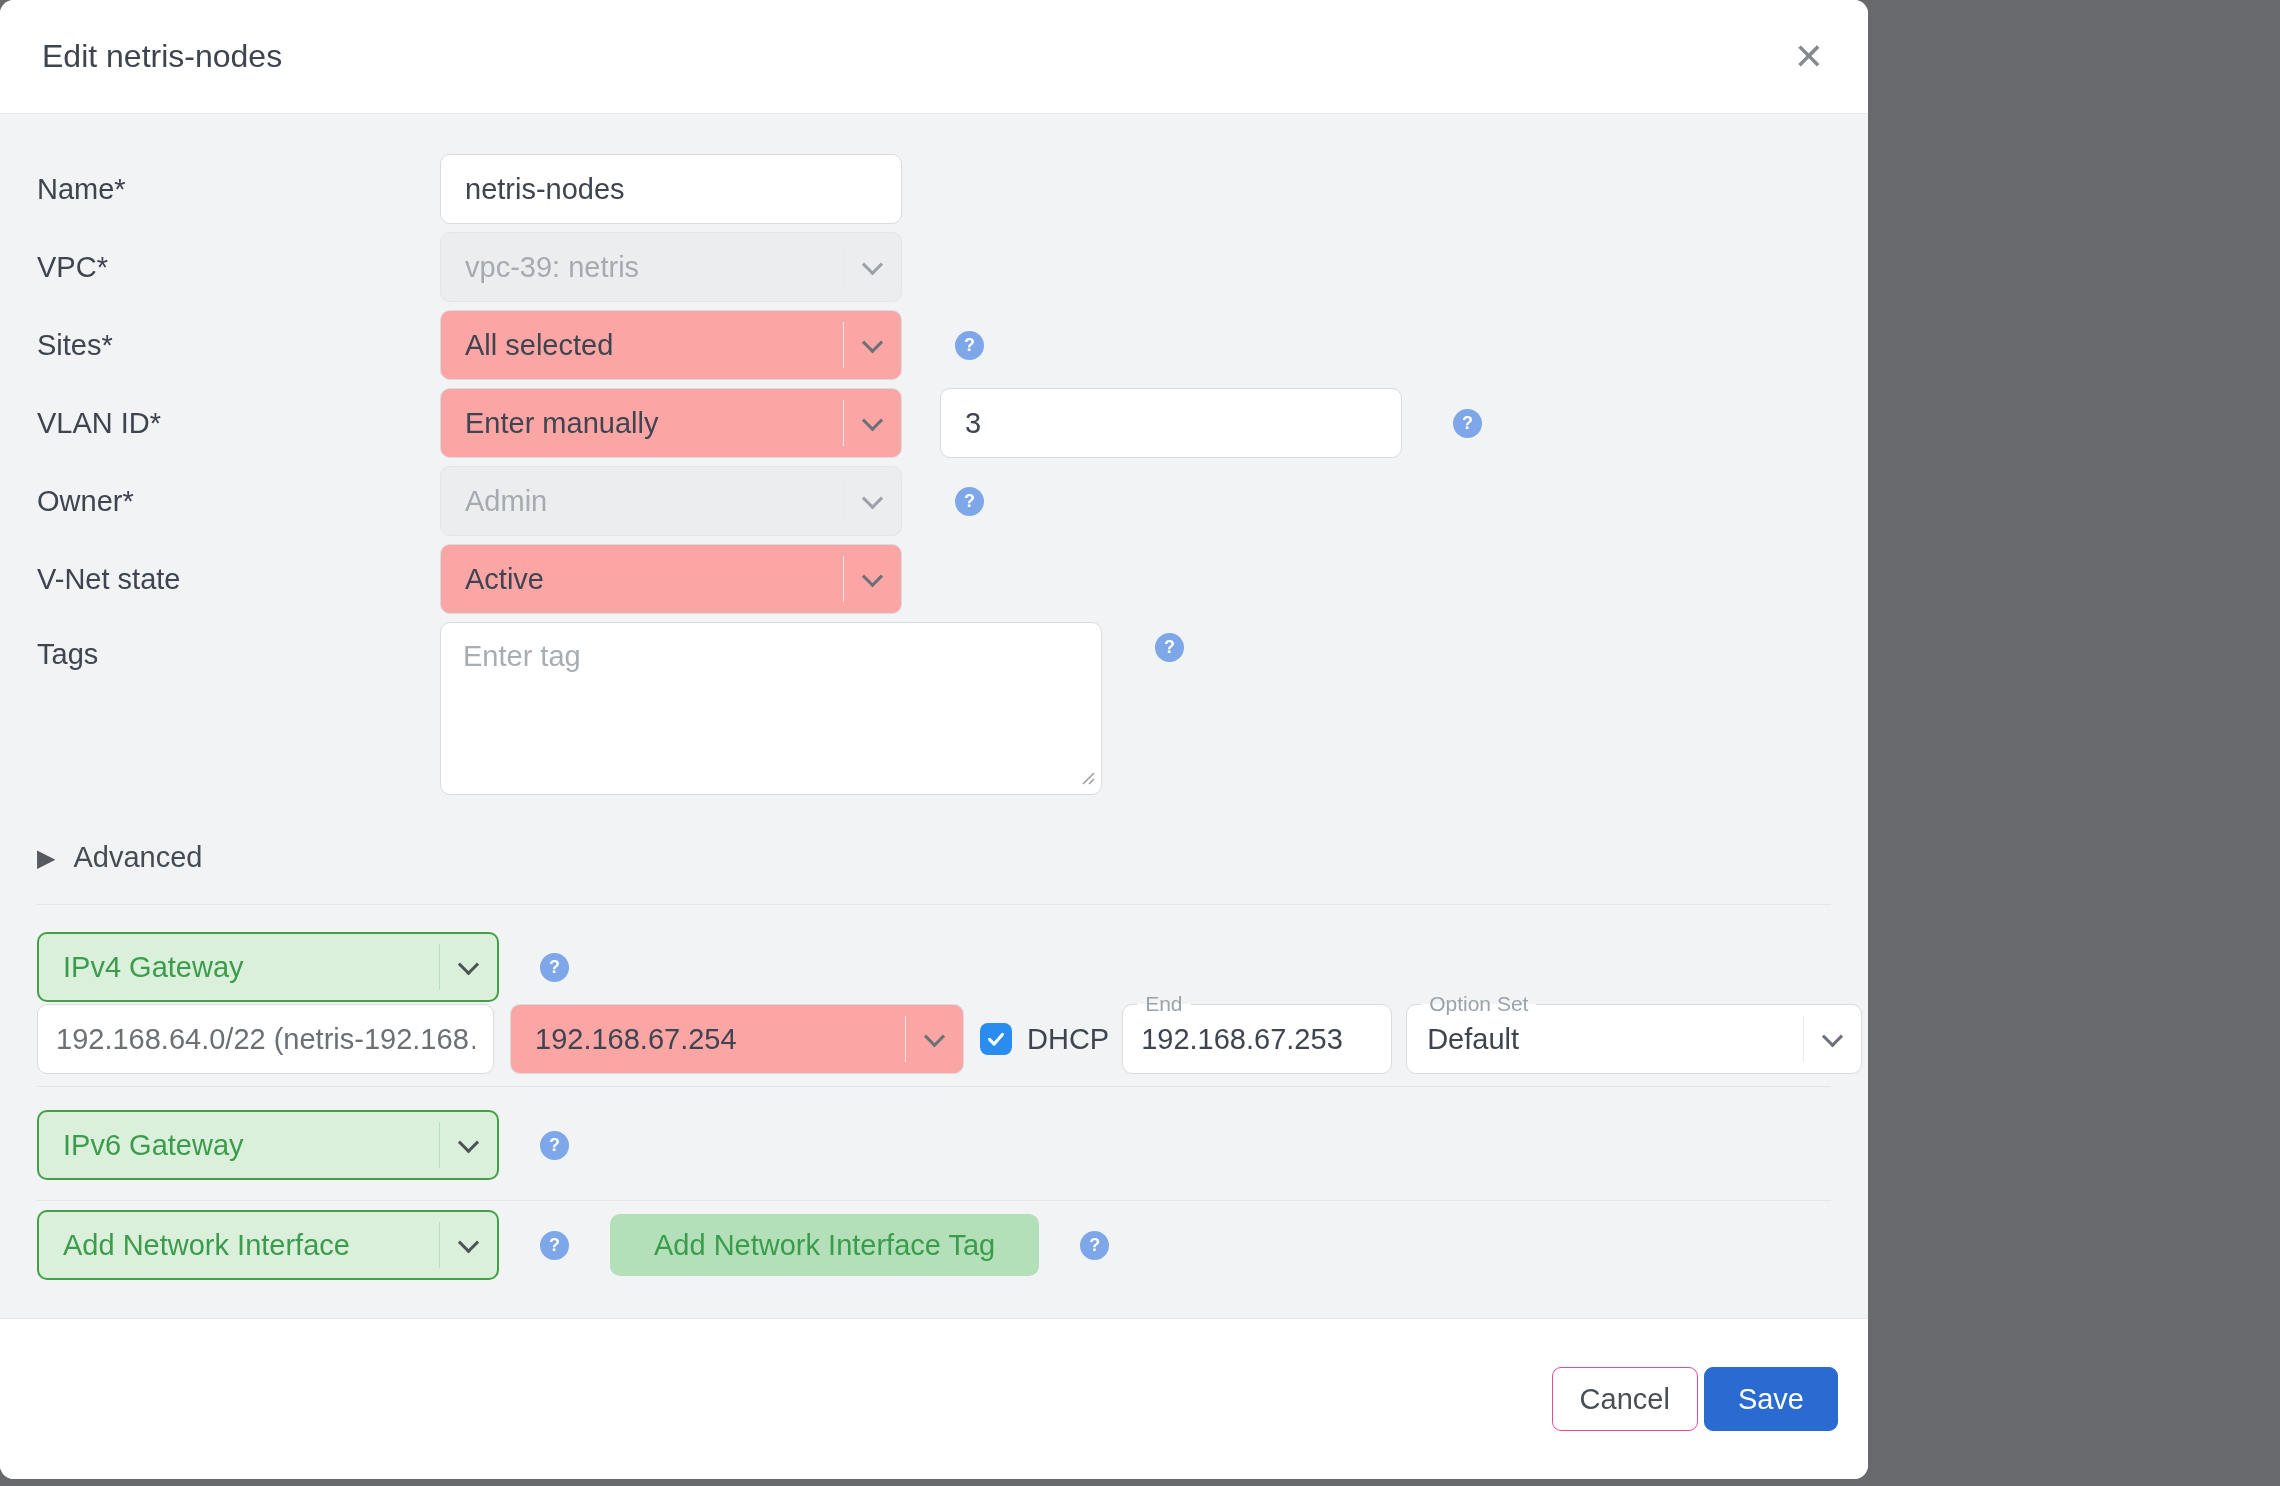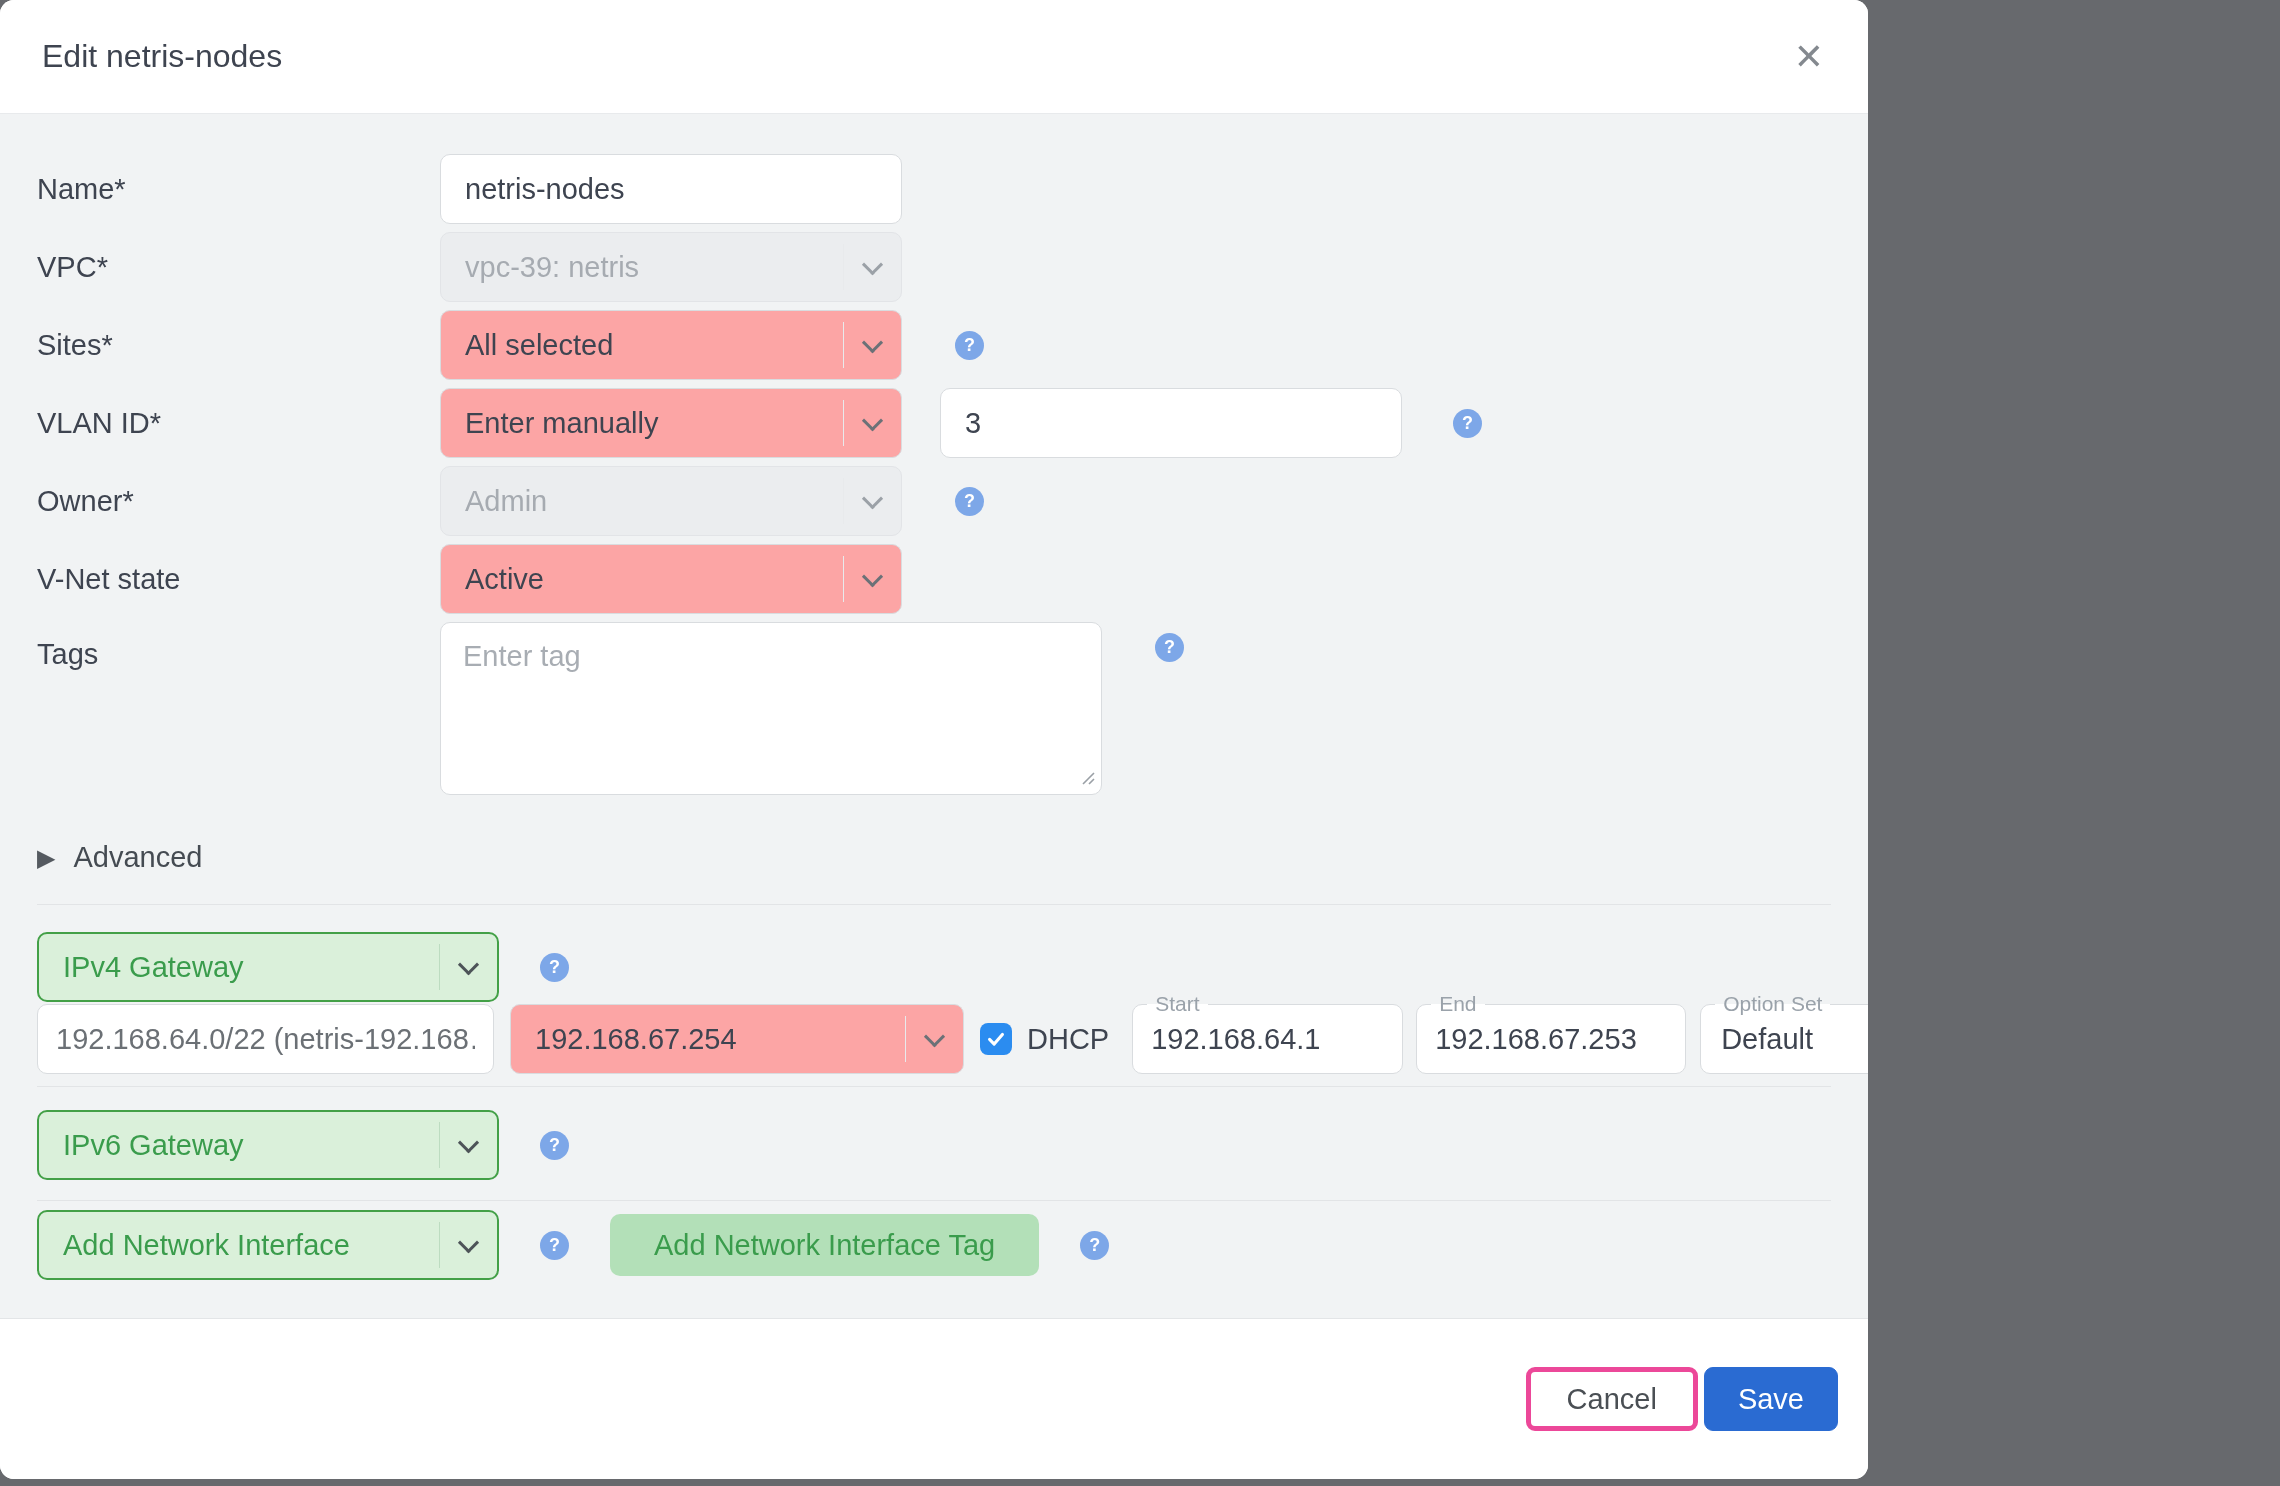--- a/index.html
+++ b/index.html
@@ -165,22 +165,22 @@
   .ftr {
     flex: 0 0 160px; background: #fff;
     display: flex; align-items: center; justify-content: flex-end;
     padding-right: 30px;
   }
   .btn {
     height: 64px; border-radius: 9px; font-size: 29px; cursor: pointer;
     font-family: "Liberation Sans", "DejaVu Sans", sans-serif;
   }
   .btn.cancel {
-    background: #fff; border: 5px solid #ec4899; color: #4a4f54;
-    padding: 0 36px;
+    background: #fff; border: 1px solid #ec4899; color: #4a4f54;
+    padding: 0 27px;
   }
   .btn.save {
     background: #2a6bd2; border: 1px solid #2a6bd2; color: #fff;
     padding: 0 33px; margin-left: 6px;
   }
 </style>
 </head>
 <body>
 
 <div class="modal">
@@ -289,24 +289,20 @@
         <span class="chev-zone">
             <span class="chev"></span>
           </span>
       </div>
       <button class="checkbox">
         <svg width="22" height="22" viewBox="0 0 24 24">
           <path d="M5 12.5 L10 17.5 L19 7" stroke="#ffffff" stroke-width="3.4" fill="none" stroke-linecap="round" stroke-linejoin="round"></path>
         </svg>
       </button>
       <span class="dhcp-label">DHCP</span>
-      <div class="fl start">
-        <span class="fl-label">Start</span>
-        <input type="text" value="192.168.64.1" style="">
-      </div>
       <div class="fl end">
         <span class="fl-label">End</span>
         <input type="text" value="192.168.67.253" style="">
       </div>
       <div class="fl option">
         <span class="fl-label">Option Set</span>
         <span class="val">Default</span>
         <span class="chev-zone">
             <span class="chev"></span>
           </span>

